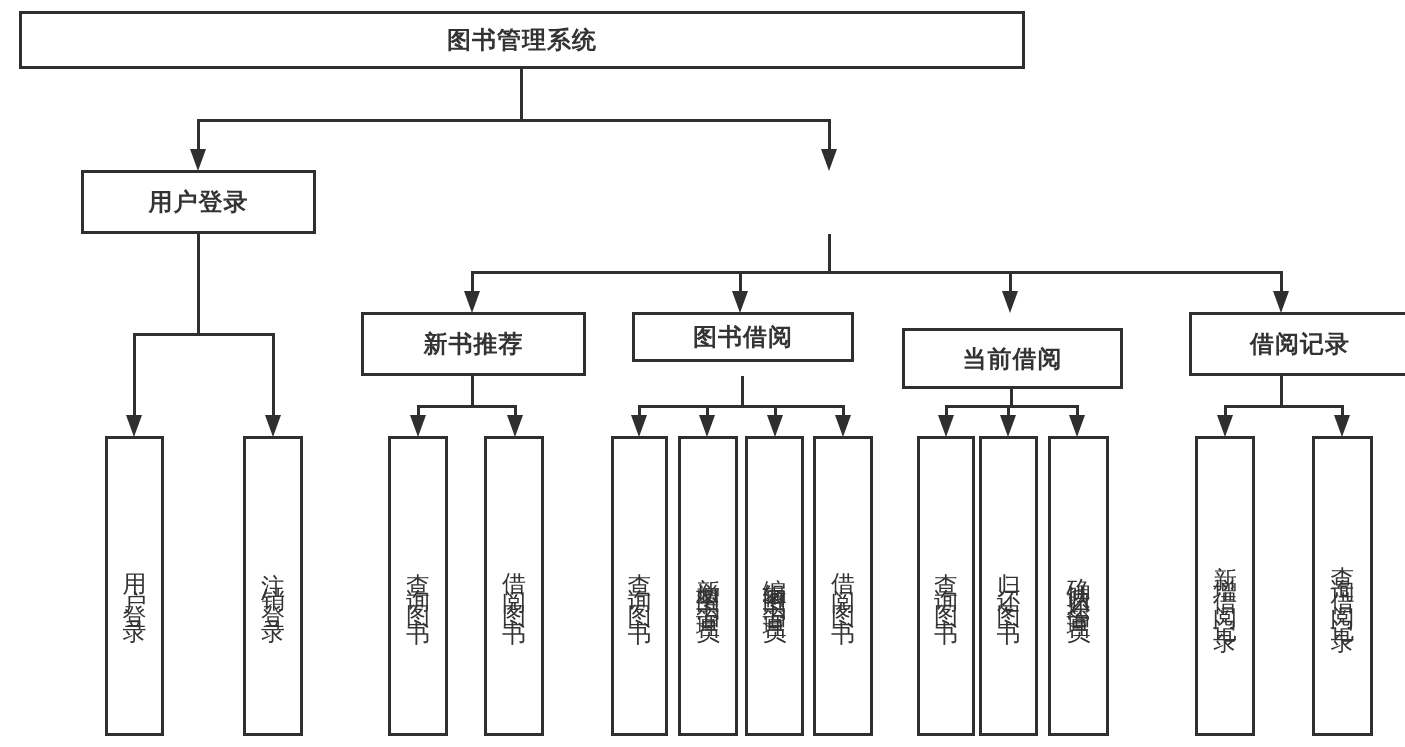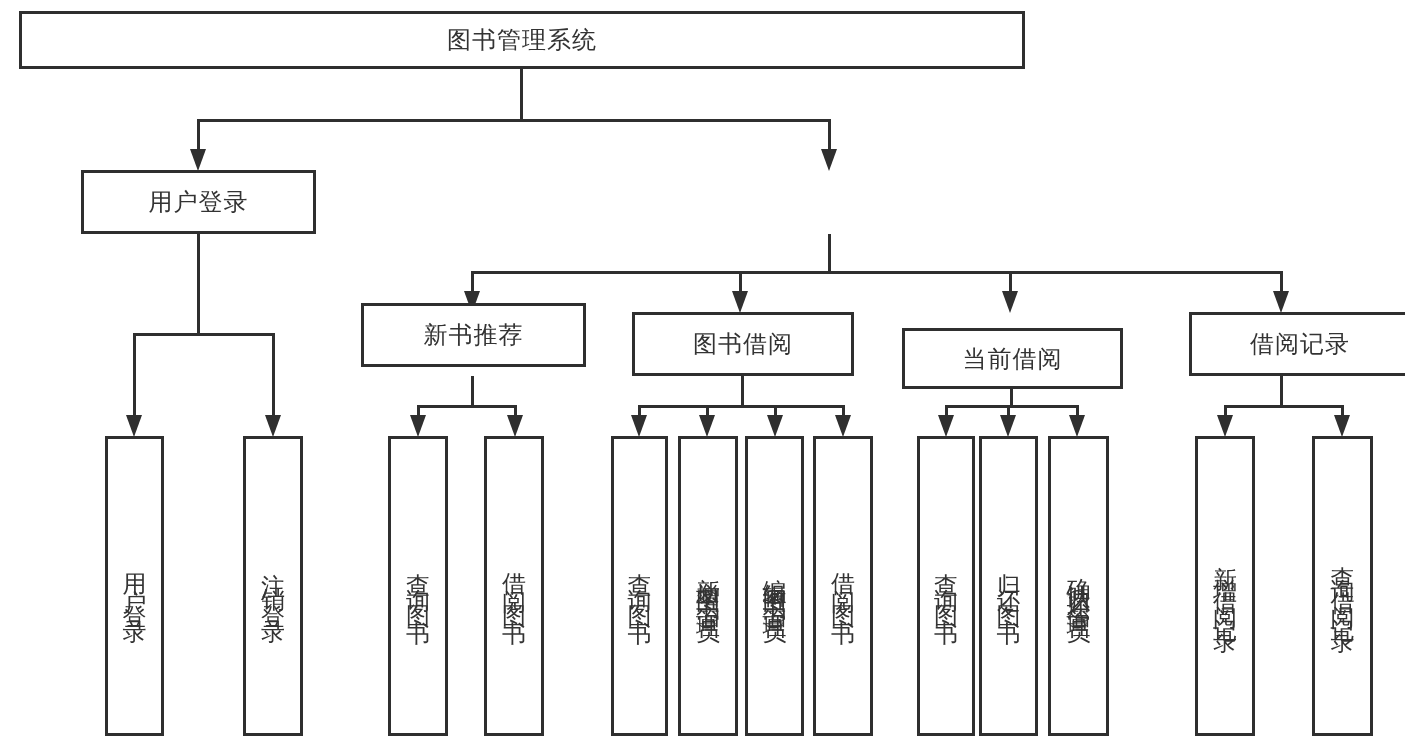--- a/index.html
+++ b/index.html
@@ -18,20 +18,21 @@
     display:flex;
     align-items:center;
     justify-content:center;
     color:#333333;
     z-index:2;
   }
   .box.h span{
     font-size:24px;
     letter-spacing:1px;
     white-space:nowrap;
+    font-weight:bold;
   }
   .vtext{
     writing-mode:vertical-lr;
     text-orientation:mixed;
     font-size:24px;
     color:#333333;
     line-height:1;
   }
   .ls-short{letter-spacing:16px;}
   .ls-mid{letter-spacing:13px;}
@@ -123,24 +124,24 @@
   <div class="arrow" style="left:1334px;top:415px"></div>
 
   <div class="box h" style="left:19px;top:11px;width:1006px;height:58px">
     <span>图书管理系统</span>
   </div>
 
   <div class="box h" style="left:81px;top:170px;width:235px;height:64px">
     <span>用户登录</span>
   </div>
 
-  <div class="box h" style="left:361px;top:303px;width:225px;height:64px">
+  <div class="box h" style="left:361px;top:312px;width:225px;height:64px">
     <span>新书推荐</span>
   </div>
-  <div class="box h" style="left:632px;top:312px;width:222px;height:64px">
+  <div class="box h" style="left:632px;top:312px;width:222px;height:50px">
     <span>图书借阅</span>
   </div>
   <div class="box h" style="left:902px;top:328px;width:221px;height:61px">
     <span>当前借阅</span>
   </div>
   <div class="box h" style="left:1189px;top:312px;width:222px;height:64px">
     <span>借阅记录</span>
   </div>
 
   <div class="box v" style="left:105px;top:436px;width:59px;height:300px">

